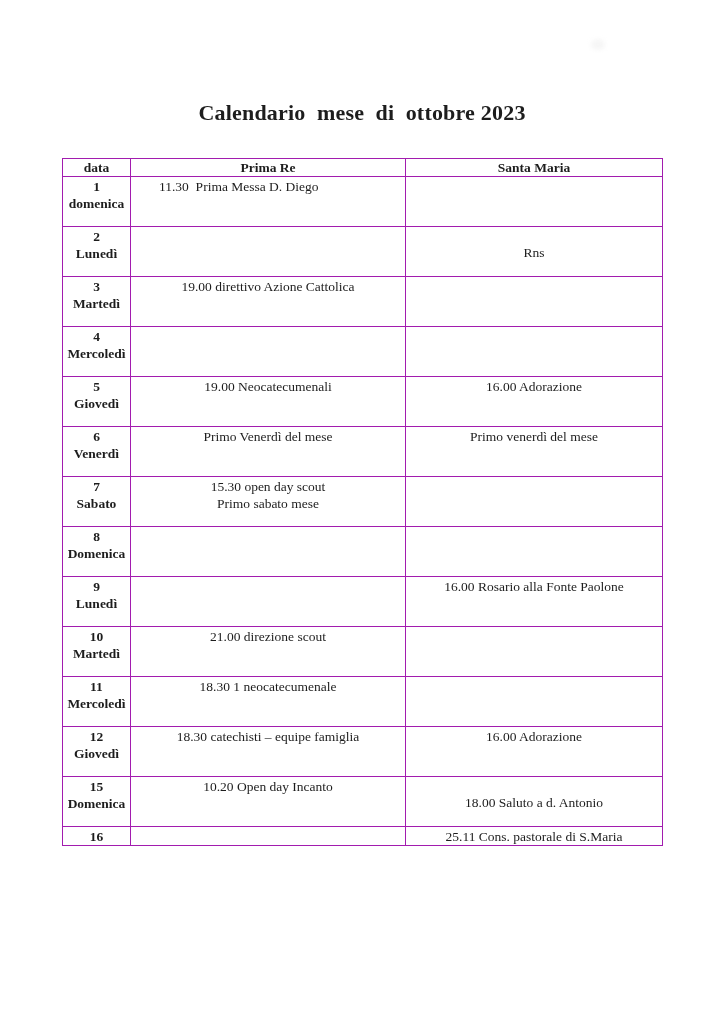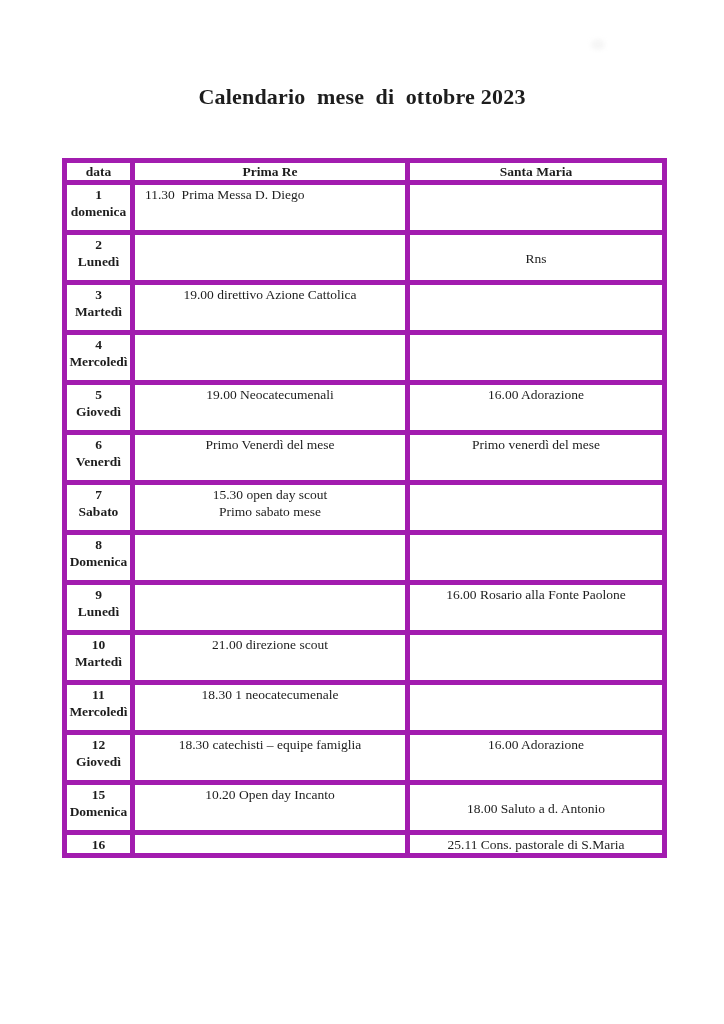--- a/index.html
+++ b/index.html
@@ -7,21 +7,21 @@
     position: relative;
     width: 724px;
     height: 1024px;
     background: #ffffff;
     font-family: "Liberation Serif", serif;
     color: #1d1d1d;
     overflow: hidden;
   }
   .title {
     position: absolute;
-    top: 84px;
+    top: 100px;
     left: 0;
     width: 100%;
     text-align: center;
     font-size: 22px;
     font-weight: bold;
     white-space: pre;
     letter-spacing: 0.2px;
   }
   .subtitle {
     position: absolute;
@@ -35,21 +35,21 @@
   }
   table.cal {
     position: absolute;
     top: 158px;
     left: 62px;
     width: 600px;
     border-collapse: collapse;
     table-layout: fixed;
   }
   .cal th, .cal td {
-    border: 5px solid #a21caf;
+    border: 1px solid #a21caf;
     font-size: 13.5px;
     line-height: 17px;
     padding: 1px 2px 0 2px;
     vertical-align: top;
     overflow: hidden;
   }
   .cal th {
     font-weight: bold;
     text-align: center;
     height: 16px;
@@ -61,21 +61,21 @@
     font-weight: bold;
     text-align: center;
     white-space: pre-wrap;
   }
   td.event {
     text-align: center;
     white-space: pre-wrap;
   }
   td.leftal {
     text-align: left;
-    padding-left: 10px;
+    padding-left: 28px;
   }
   td.vmid { vertical-align: middle; }
   .smudge {
     position: absolute;
     left: 591px;
     top: 39px;
     width: 14px;
     height: 11px;
     background: #f6f6f6;
     border-radius: 50%;

